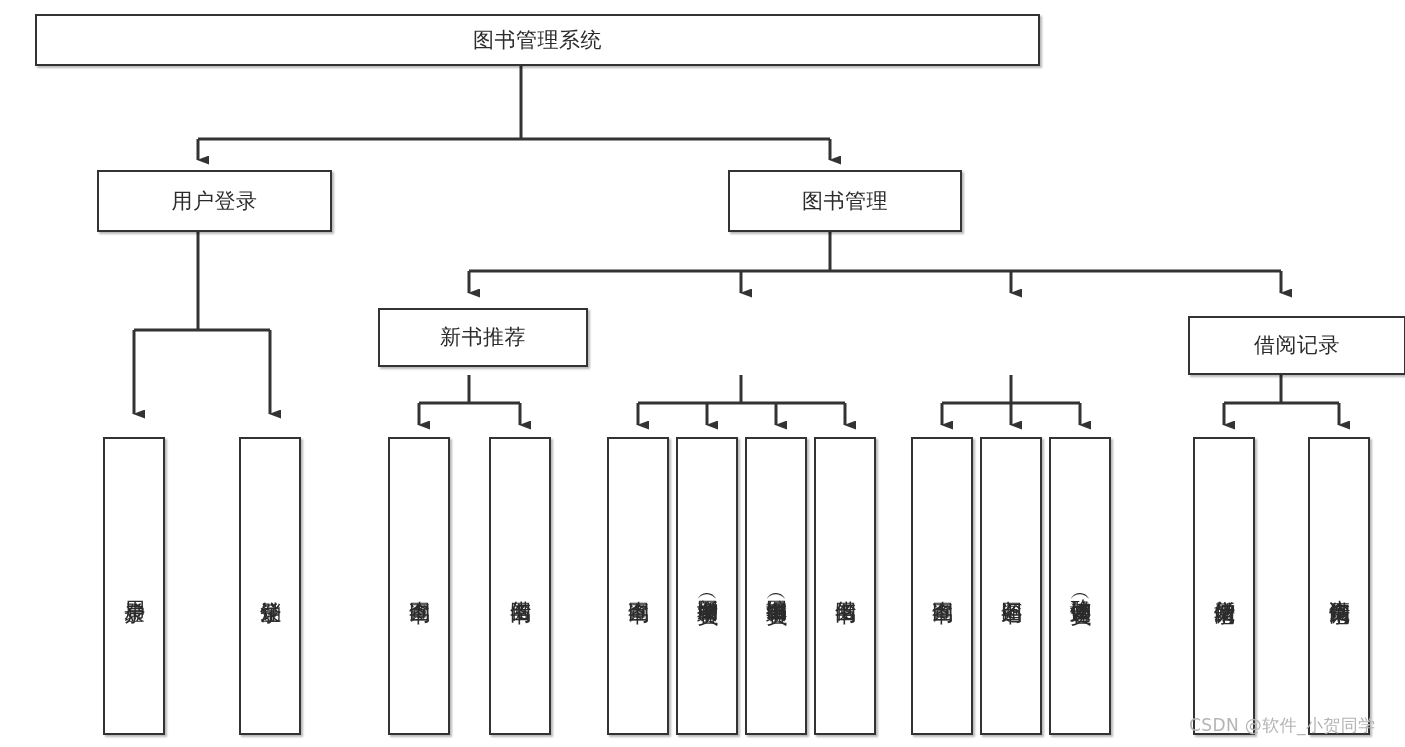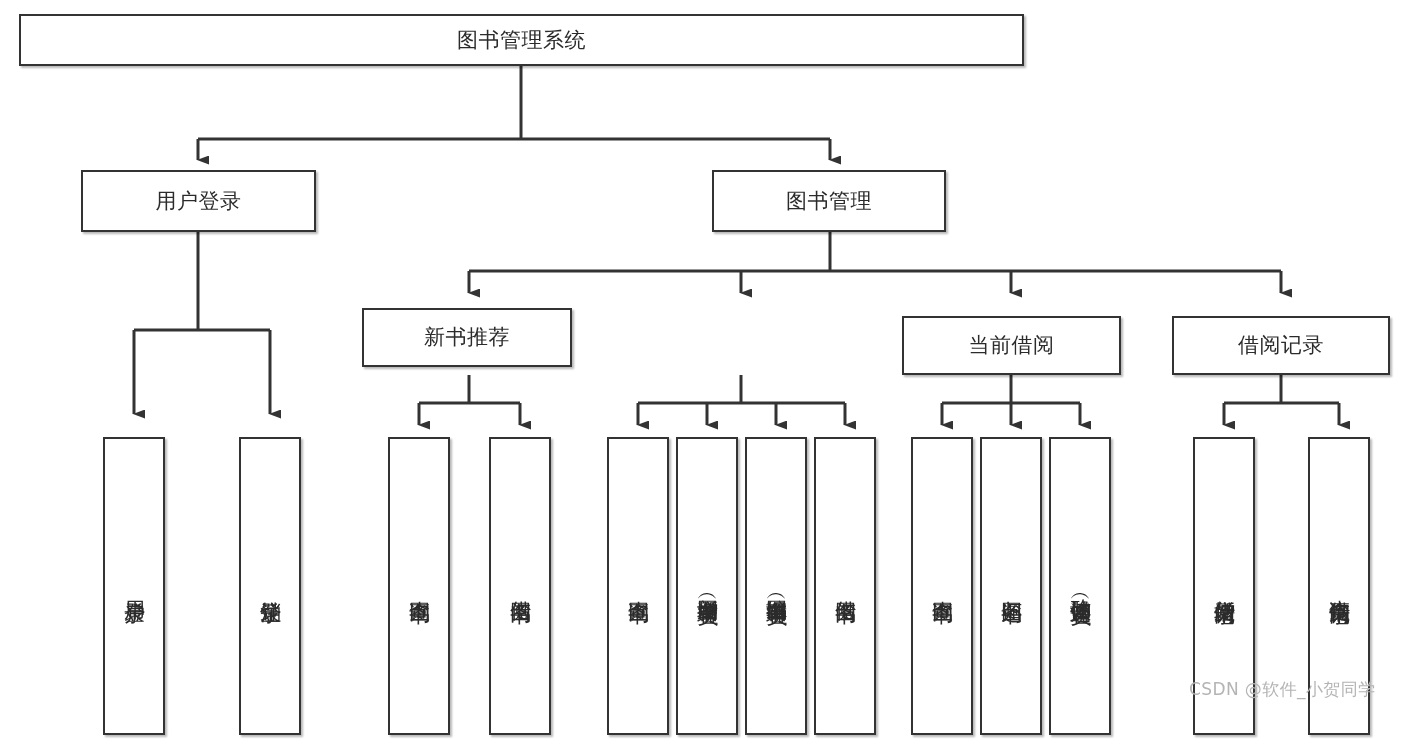--- a/index.html
+++ b/index.html
@@ -28,20 +28,21 @@
   }
   .node-box {
     position: absolute;
     box-sizing: border-box;
     background: #ffffff;
     border: 2px solid #333333;
     display: flex;
     align-items: center;
     justify-content: center;
     box-shadow: 2px 2px 2px rgba(0,0,0,0.28);
+    margin-left: 16px;
   }
   .node-label {
     color: #2b2b2b;
     font-size: 21px;
     line-height: 1.18;
     letter-spacing: 0.5px;
     text-align: center;
     white-space: nowrap;
   }
   .leaf-box {
@@ -60,21 +61,21 @@
     line-height: 1.30;
     letter-spacing: 1px;
     writing-mode: vertical-rl;
     text-orientation: upright;
     white-space: nowrap;
     text-align: center;
   }
   .watermark {
     position: absolute;
     left: 1189px;
-    top: 678px;
+    top: 714px;
     font-size: 17px;
     color: #b4b4b4;
     white-space: nowrap;
     letter-spacing: 0.4px;
   }
 </style>
 </head>
 <body>
 
 <div id="diagram-root">
@@ -152,23 +153,20 @@
   <div class="node-box" style="left:81px; top:170px; width:235px; height:62px;">
     <span class="node-label">用户登录</span>
   </div>
   <div class="node-box" style="left:712px; top:170px; width:234px; height:62px;">
     <span class="node-label">图书管理</span>
   </div>
 
   <div class="node-box" style="left:362px; top:308px; width:210px; height:59px;align-items:center;">
     <span class="node-label">新书推荐</span>
   </div>
-  <div class="node-box" style="left:902px; top:316px; width:219px; height:59px;">
-    <span class="node-label">当前借阅</span>
-  </div>
   <div class="node-box" style="left:1172px; top:316px; width:218px; height:59px;">
     <span class="node-label">借阅记录</span>
   </div>
 
   <div class="leaf-box" style="left:103px; top:437px; width:62px; height:298px;">
     <span class="leaf-label">用户登录</span>
   </div>
   <div class="leaf-box" style="left:239px; top:437px; width:62px; height:298px;">
     <span class="leaf-label">注销登录</span>
   </div>

